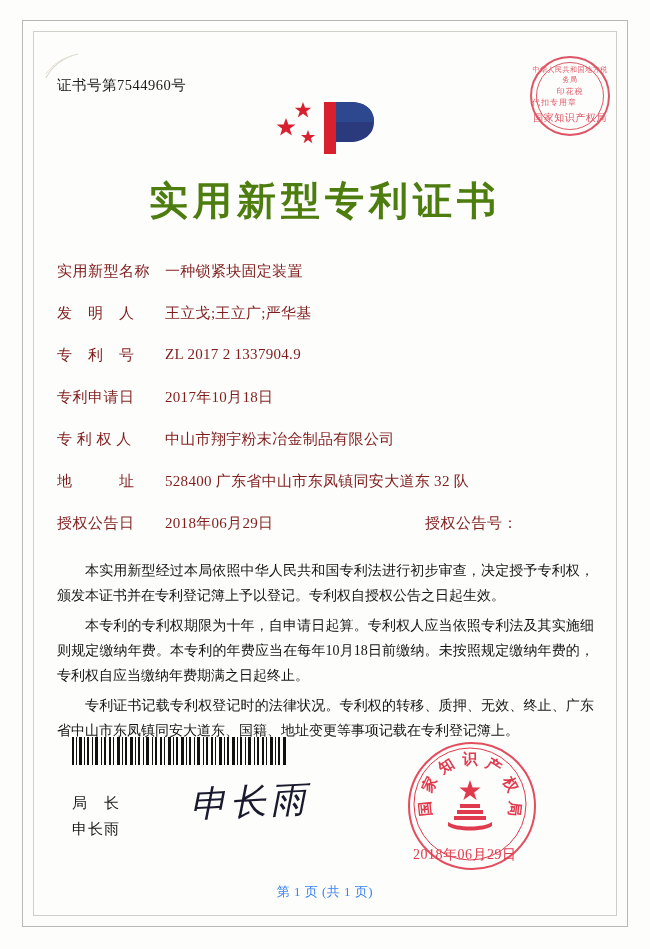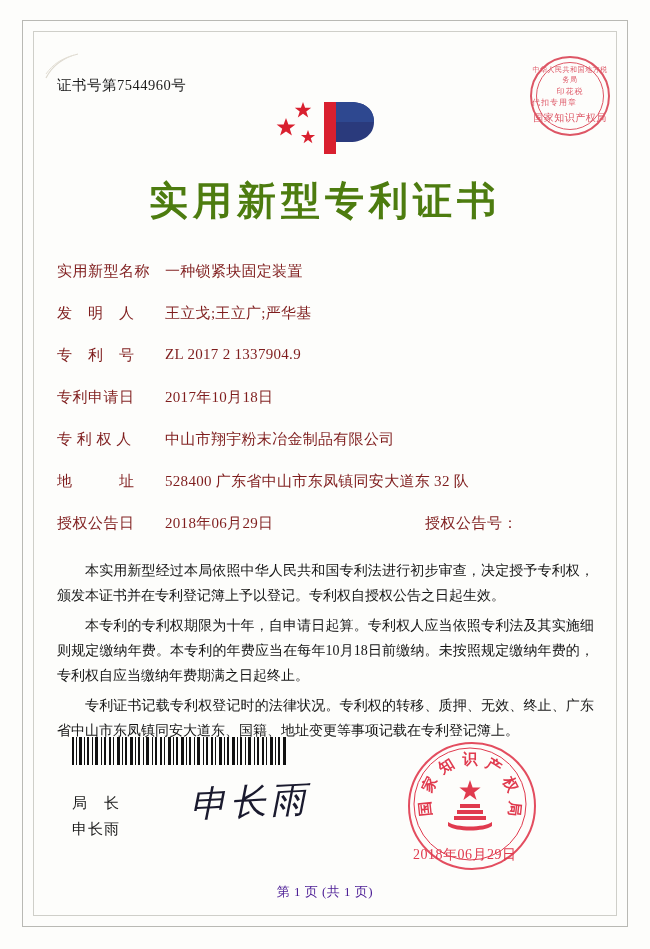--- a/index.html
+++ b/index.html
@@ -236,21 +236,21 @@
     letter-spacing: 0.5px;
     font-family: "Liberation Serif", serif;
   }
   .footer {
     position: absolute;
     bottom: 48px;
     left: 0;
     width: 100%;
     text-align: center;
     font-size: 13px;
-    color: #4c1d95;
+    color: #3b82f6;
     letter-spacing: 0.5px;
   }
   .emblem {
     position: absolute;
     left: 44px;
     top: 52px;
     width: 36px;
     height: 28px;
   }
 </style>

